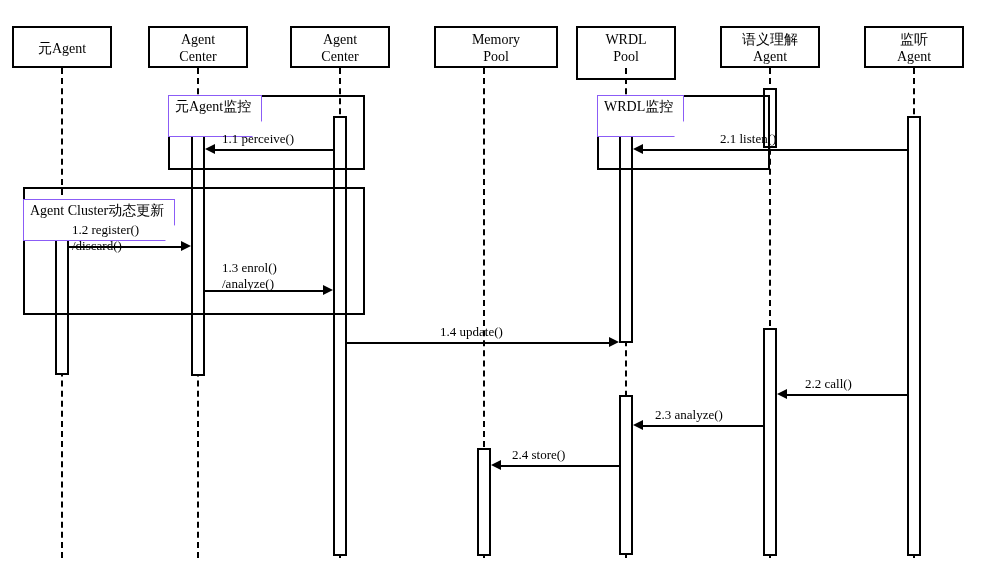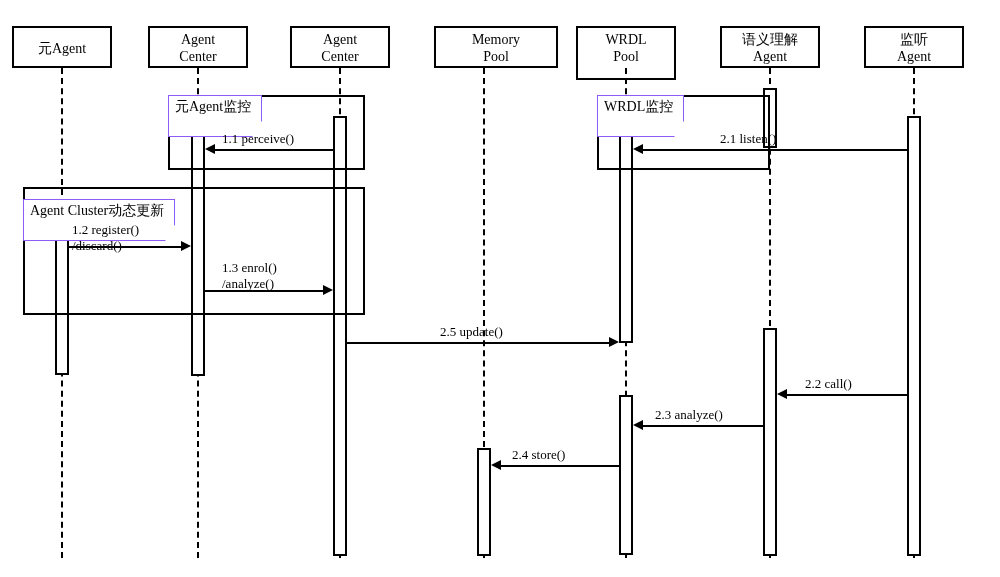--- a/index.html
+++ b/index.html
@@ -171,21 +171,21 @@
 
   <div class="msg-line" style="left:205px; top:290px; width:118px;"></div>
   <div class="arrow-right" style="left:323px; top:285px;"></div>
   <div class="msg-text" style="left:222px; top:260px;">
     <span>1.3 enrol()</span><br>
     <span>/analyze()</span>
   </div>
 
   <div class="msg-line" style="left:347px; top:342px; width:262px;"></div>
   <div class="arrow-right" style="left:609px; top:337px;"></div>
-  <div class="msg-text" style="left:440px; top:324px;">2.5 update()</div>
+  <div class="msg-text" style="left:440px; top:324px;">1.4 update()</div>
 
   <div class="arrow-left" style="left:777px; top:389px;"></div>
   <div class="msg-line" style="left:787px; top:394px; width:120px;"></div>
   <div class="msg-text" style="left:805px; top:376px;">2.2 call()</div>
 
   <div class="arrow-left" style="left:633px; top:420px;"></div>
   <div class="msg-line" style="left:643px; top:425px; width:120px;"></div>
   <div class="msg-text" style="left:655px; top:407px;">2.3 analyze()</div>
 
   <div class="arrow-left" style="left:491px; top:460px;"></div>

